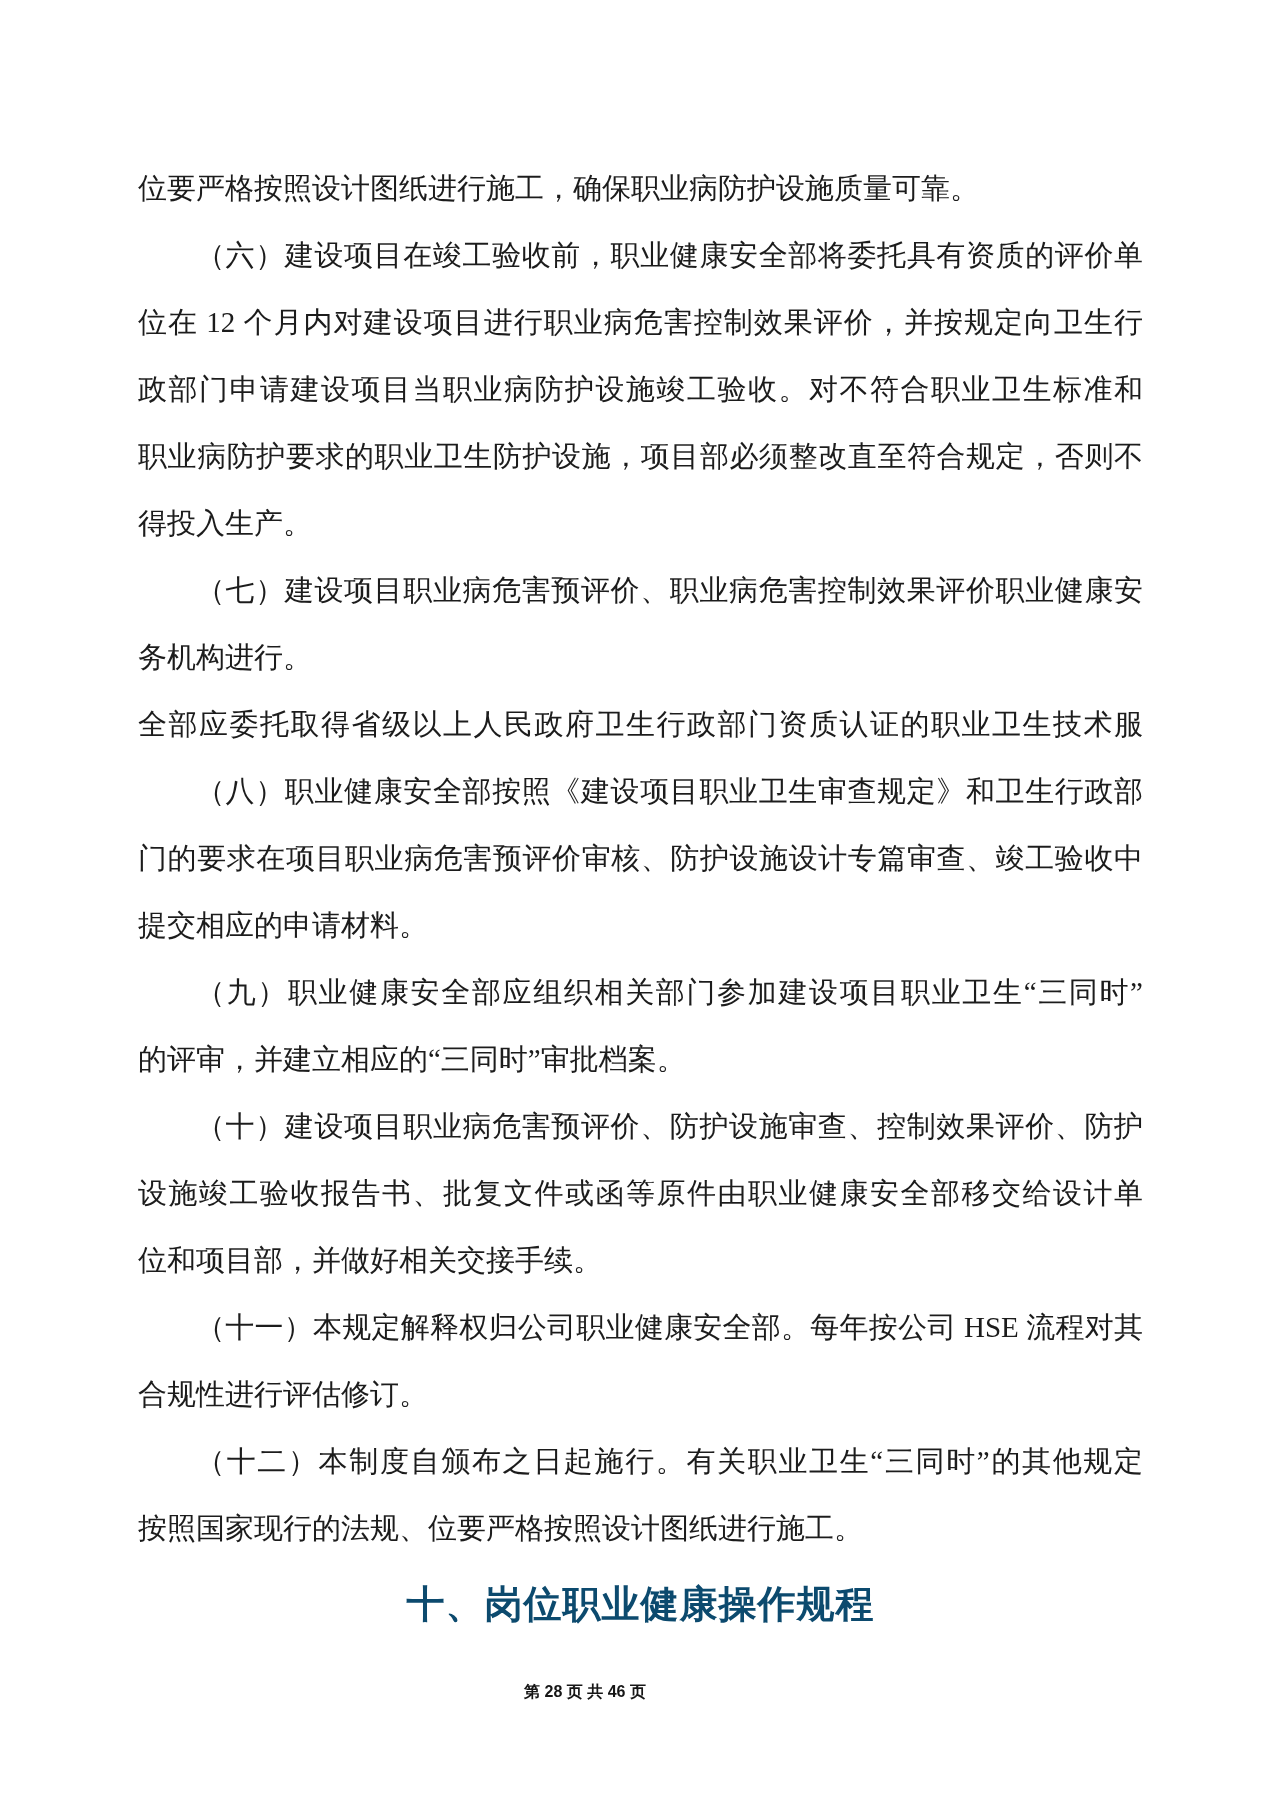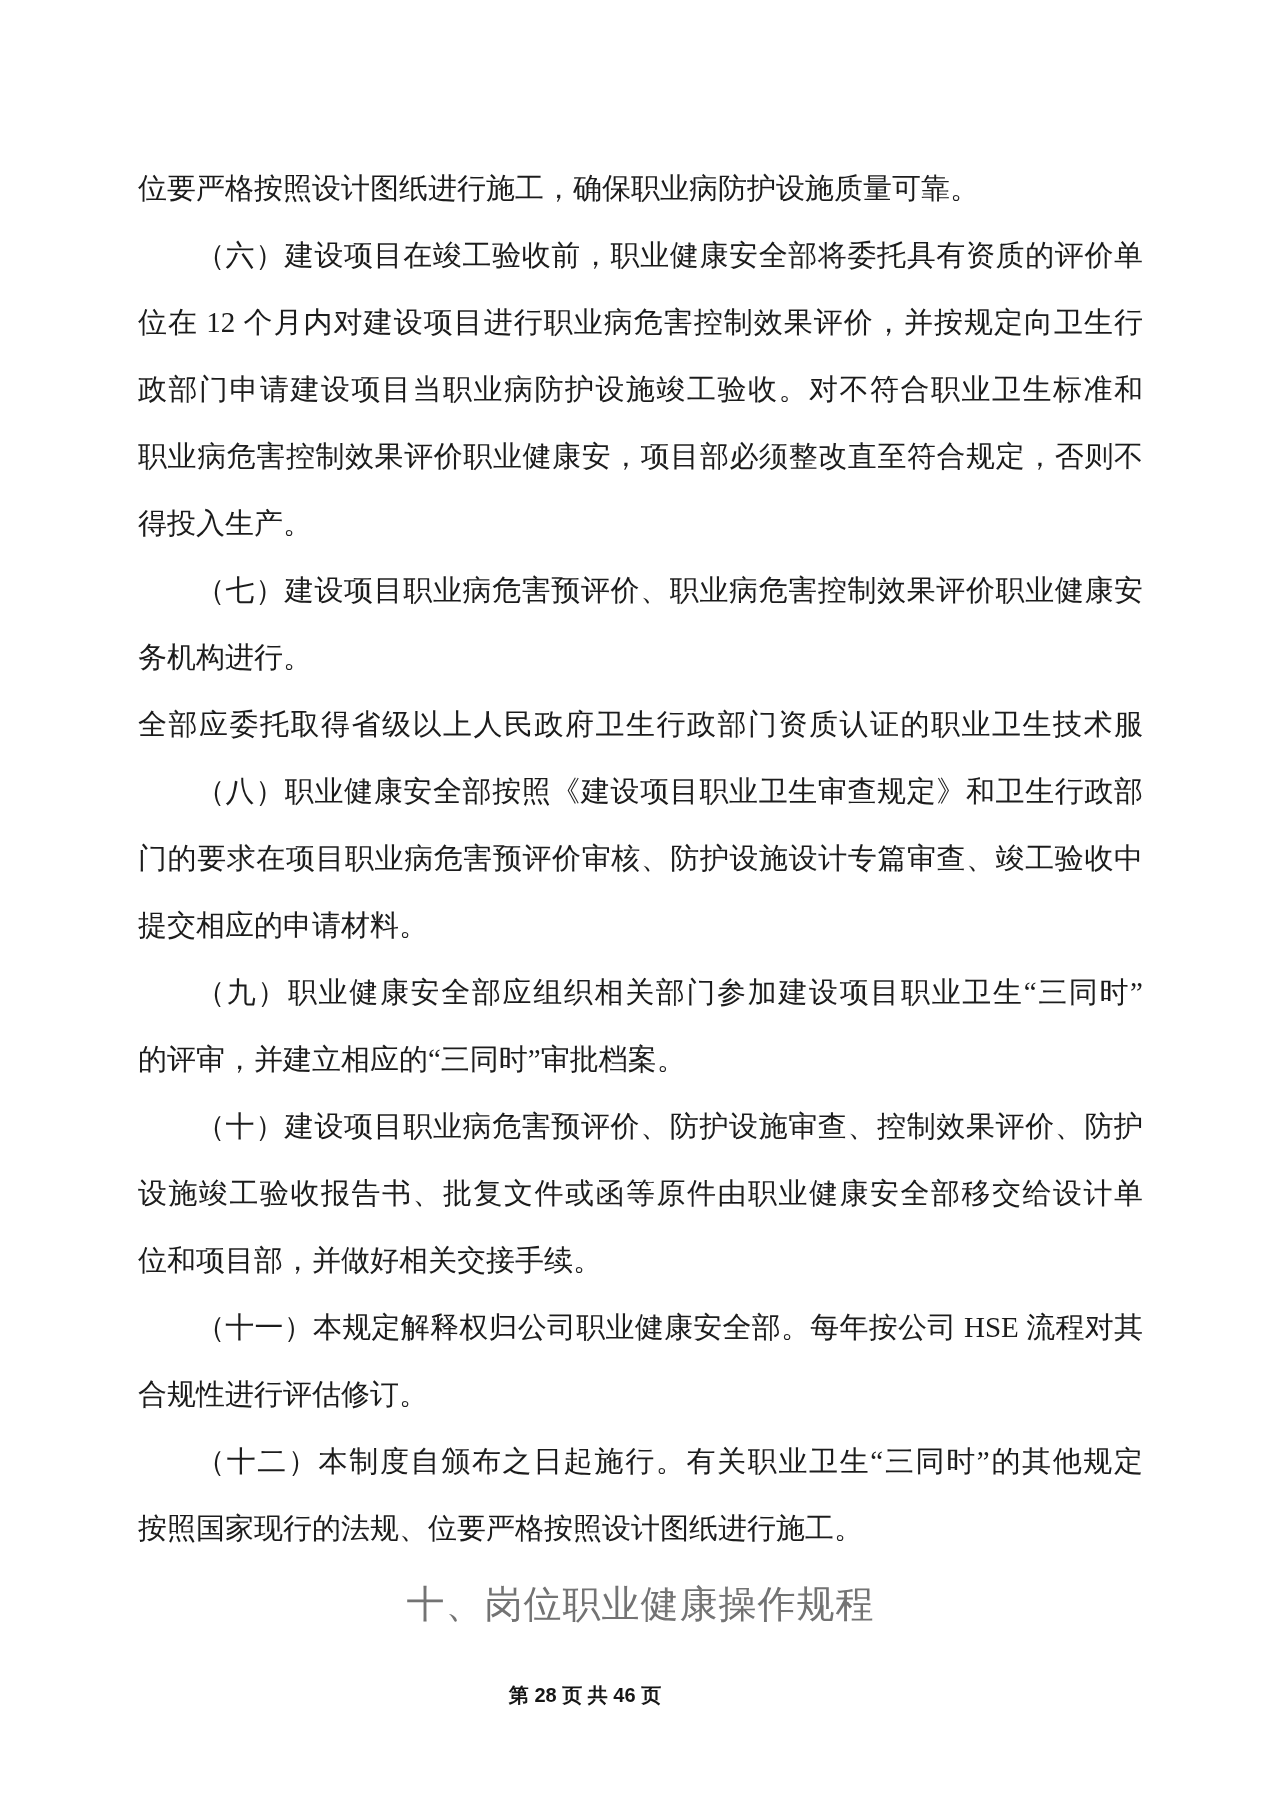--- a/index.html
+++ b/index.html
@@ -36,47 +36,47 @@
   .ln.ind {
     padding-left: 58px;
   }
   .ln.ind.j {
     width: 947px;
   }
   .section-heading {
     height: 84px;
     line-height: 84px;
     font-size: 38px;
-    font-weight: normal;
+    font-weight: bold;
     text-align: center;
     font-family: "Liberation Sans", "DejaVu Sans", sans-serif;
     letter-spacing: 1px;
-    color: #737373;
+    color: #0c4a6e;
   }
   .page-footer {
     position: absolute;
     top: 1682px;
     left: 585px;
     transform: translateX(-50%);
-    font-size: 20px;
+    font-size: 16px;
     font-weight: bold;
     font-family: "Liberation Sans", "DejaVu Sans", sans-serif;
     white-space: pre;
     color: #161616;
   }
 </style>
 </head>
 <body>
 
 <div class="doc-body">
   <div class="ln">位要严格按照设计图纸进行施工，确保职业病防护设施质量可靠。</div>
   <div class="ln ind j">（六）建设项目在竣工验收前，职业健康安全部将委托具有资质的评价单</div>
   <div class="ln j">位在 12 个月内对建设项目进行职业病危害控制效果评价，并按规定向卫生行</div>
   <div class="ln j">政部门申请建设项目当职业病防护设施竣工验收。对不符合职业卫生标准和</div>
-  <div class="ln j">职业病危害控制效果评价职业健康安，项目部必须整改直至符合规定，否则不</div>
+  <div class="ln j">职业病防护要求的职业卫生防护设施，项目部必须整改直至符合规定，否则不</div>
   <div class="ln">得投入生产。</div>
   <div class="ln ind j">（七）建设项目职业病危害预评价、职业病危害控制效果评价职业健康安</div>
   <div class="ln">务机构进行。</div>
   <div class="ln j">全部应委托取得省级以上人民政府卫生行政部门资质认证的职业卫生技术服</div>
   <div class="ln ind j">（八）职业健康安全部按照《建设项目职业卫生审查规定》和卫生行政部</div>
   <div class="ln j">门的要求在项目职业病危害预评价审核、防护设施设计专篇审查、竣工验收中</div>
   <div class="ln">提交相应的申请材料。</div>
   <div class="ln ind j">（九）职业健康安全部应组织相关部门参加建设项目职业卫生“三同时”</div>
   <div class="ln">的评审，并建立相应的“三同时”审批档案。</div>
   <div class="ln ind j">（十）建设项目职业病危害预评价、防护设施审查、控制效果评价、防护</div>

